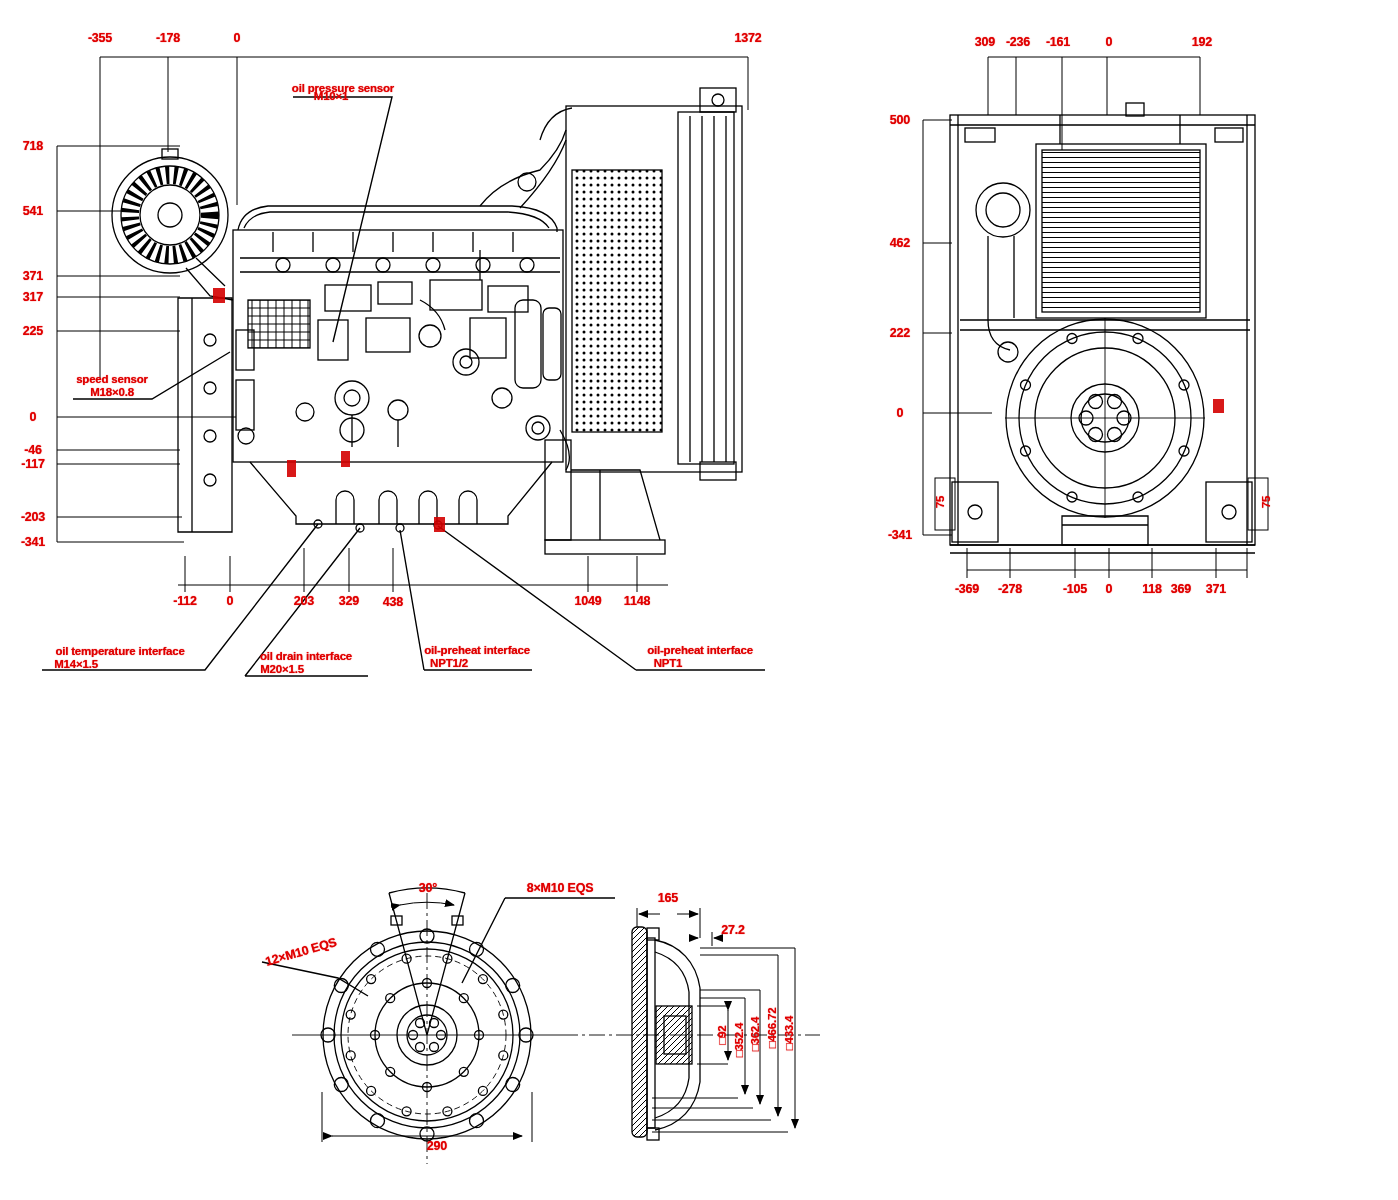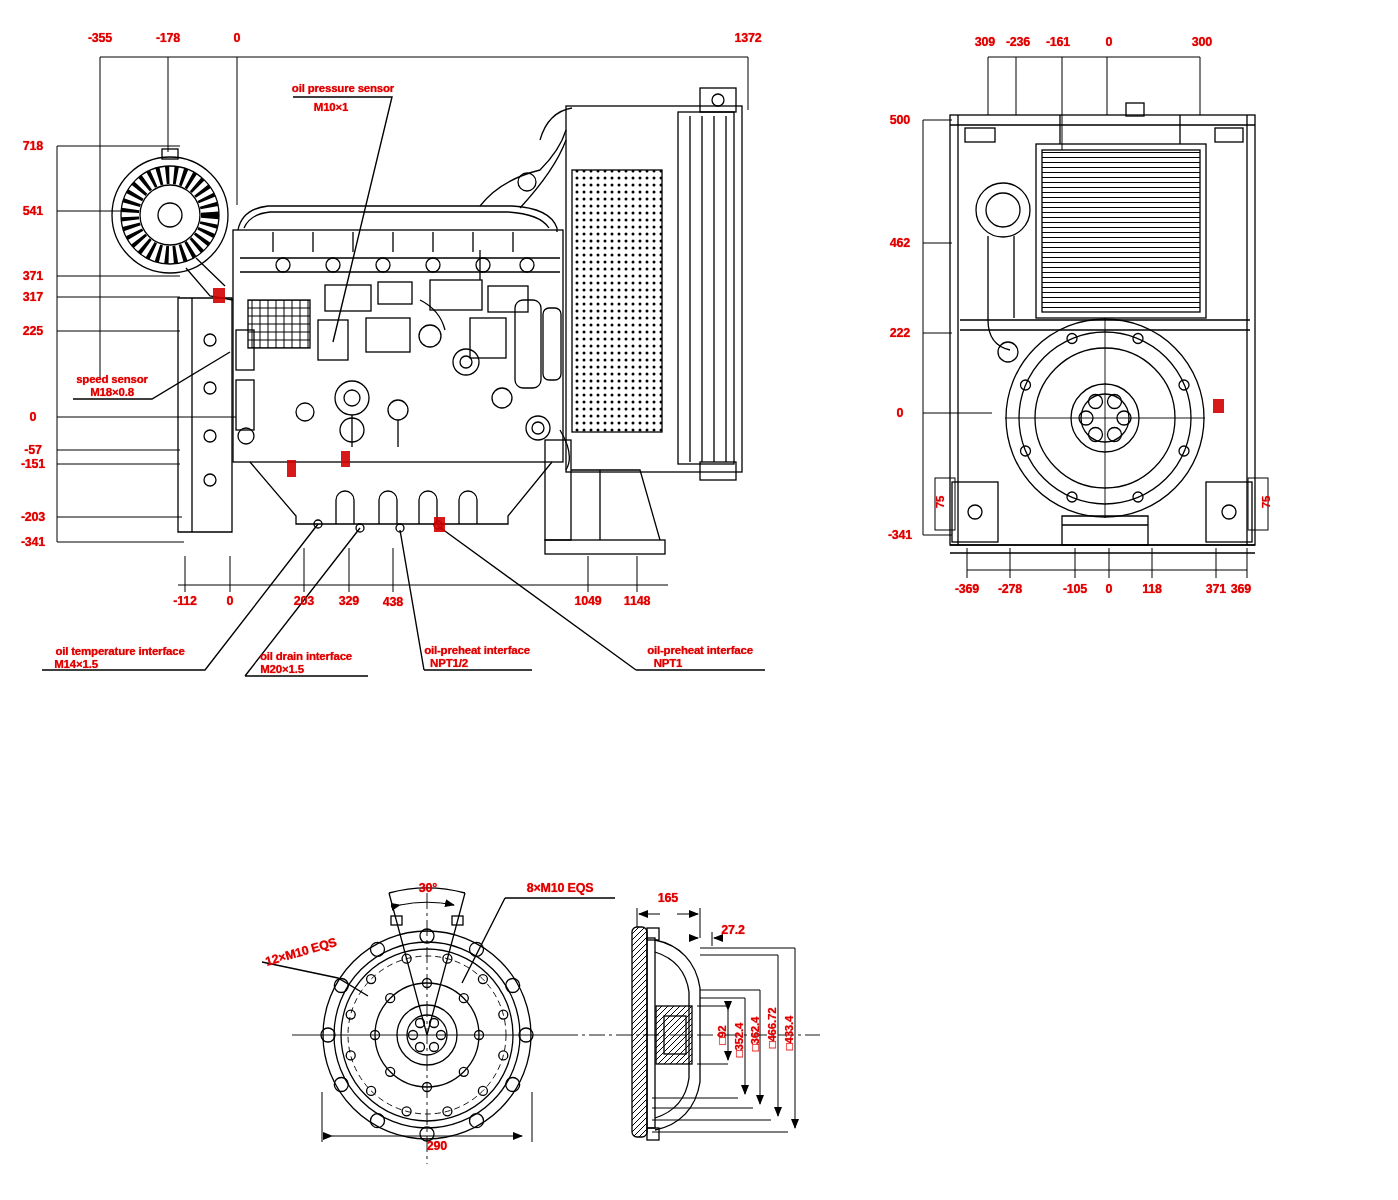--- a/index.html
+++ b/index.html
@@ -297,65 +297,65 @@
 <span class="dim" style="left:168px;top:38px">-178</span>
 <span class="dim" style="left:237px;top:38px">0</span>
 <span class="dim" style="left:748px;top:38px">1372</span>
 
 <span class="dim" style="left:33px;top:146px">718</span>
 <span class="dim" style="left:33px;top:211px">541</span>
 <span class="dim" style="left:33px;top:276px">371</span>
 <span class="dim" style="left:33px;top:297px">317</span>
 <span class="dim" style="left:33px;top:331px">225</span>
 <span class="dim" style="left:33px;top:417px">0</span>
-<span class="dim" style="left:33px;top:450px">-57</span>
-<span class="dim" style="left:33px;top:464px">-151</span>
+<span class="dim" style="left:33px;top:450px">-46</span>
+<span class="dim" style="left:33px;top:464px">-117</span>
 <span class="dim" style="left:33px;top:517px">-203</span>
 <span class="dim" style="left:33px;top:542px">-341</span>
 
 <span class="dim" style="left:185px;top:601px">-112</span>
 <span class="dim" style="left:230px;top:601px">0</span>
 <span class="dim" style="left:304px;top:601px">203</span>
 <span class="dim" style="left:349px;top:601px">329</span>
 <span class="dim" style="left:393px;top:602px">438</span>
 <span class="dim" style="left:588px;top:601px">1049</span>
 <span class="dim" style="left:637px;top:601px">1148</span>
 
 <span class="dim sm" style="left:343px;top:88px">oil pressure sensor</span>
-<span class="dim sm" style="left:331px;top:107px">M10×1</span>
+<span class="dim sm" style="left:331px;top:96px">M10×1</span>
 <span class="dim sm" style="left:112px;top:379px">speed sensor</span>
 <span class="dim sm" style="left:112px;top:392px">M18×0.8</span>
 <span class="dim sm" style="left:120px;top:651px">oil temperature interface</span>
 <span class="dim sm" style="left:76px;top:664px">M14×1.5</span>
 <span class="dim sm" style="left:306px;top:656px">oil drain interface</span>
 <span class="dim sm" style="left:282px;top:669px">M20×1.5</span>
 <span class="dim sm" style="left:477px;top:650px">oil-preheat interface</span>
 <span class="dim sm" style="left:449px;top:663px">NPT1/2</span>
 <span class="dim sm" style="left:700px;top:650px">oil-preheat interface</span>
 <span class="dim sm" style="left:668px;top:663px">NPT1</span>
 
 <span class="dim" style="left:985px;top:42px">309</span>
 <span class="dim" style="left:1018px;top:42px">-236</span>
 <span class="dim" style="left:1058px;top:42px">-161</span>
 <span class="dim" style="left:1109px;top:42px">0</span>
-<span class="dim" style="left:1202px;top:42px">300</span>
+<span class="dim" style="left:1202px;top:42px">192</span>
 
 <span class="dim" style="left:900px;top:120px">500</span>
 <span class="dim" style="left:900px;top:243px">462</span>
 <span class="dim" style="left:900px;top:333px">222</span>
 <span class="dim" style="left:900px;top:413px">0</span>
 <span class="dim" style="left:900px;top:535px">-341</span>
 
 <span class="dim" style="left:967px;top:589px">-369</span>
 <span class="dim" style="left:1010px;top:589px">-278</span>
 <span class="dim" style="left:1075px;top:589px">-105</span>
 <span class="dim" style="left:1109px;top:589px">0</span>
 <span class="dim" style="left:1152px;top:589px">118</span>
 <span class="dim" style="left:1216px;top:589px">371</span>
-<span class="dim" style="left:1241px;top:589px">369</span>
+<span class="dim" style="left:1181px;top:589px">369</span>
 
 <span class="dim sm rot90" style="left:940px;top:502px">75</span>
 <span class="dim sm rot90" style="left:1266px;top:502px">75</span>
 
 <span class="dim" style="left:428px;top:888px">30°</span>
 <span class="dim" style="left:560px;top:888px">8×M10 EQS</span>
 <span class="dim tilt" style="left:301px;top:952px">12×M10 EQS</span>
 <span class="dim" style="left:437px;top:1146px">290</span>
 
 <span class="dim" style="left:668px;top:898px">165</span>

